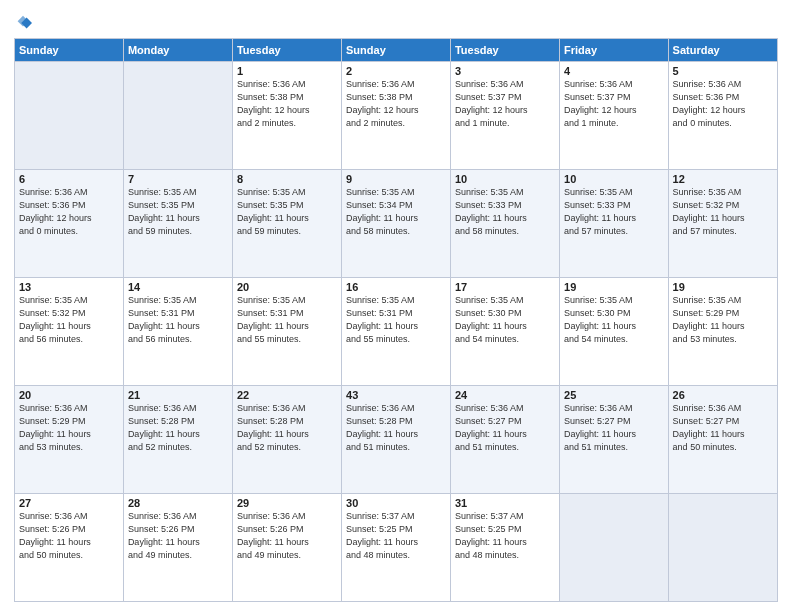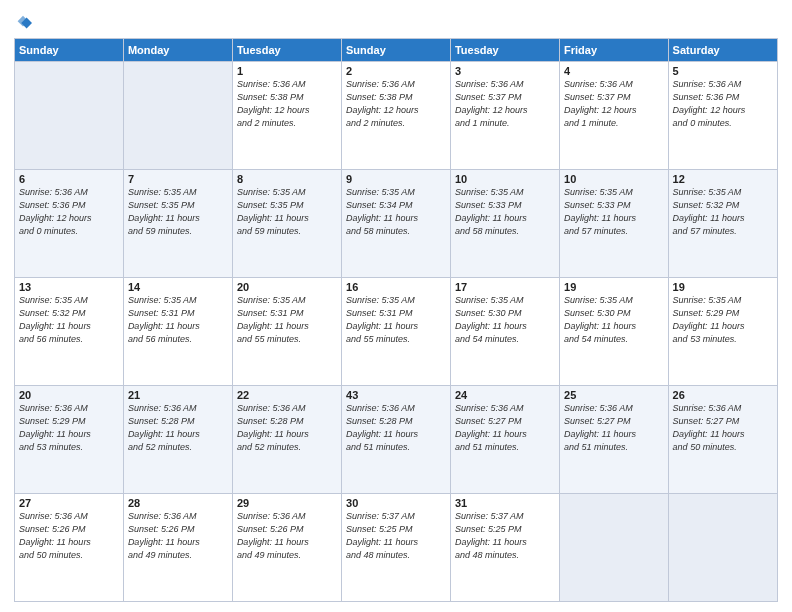--- a/index.html
+++ b/index.html
@@ -82,21 +82,20 @@
       font-weight: bold;
       font-size: 11px;
       color: #222;
       display: block;
       margin-bottom: 1px;
     }
     .day-detail {
       color: #333;
       font-size: 9px;
       line-height: 1.45;
-      font-style: italic;
     }
     .empty-cell {
       background: #e8edf5 !important;
     }
   </style>
 </head>
 <body>
 
 <div class="page">
   <div class="header">

